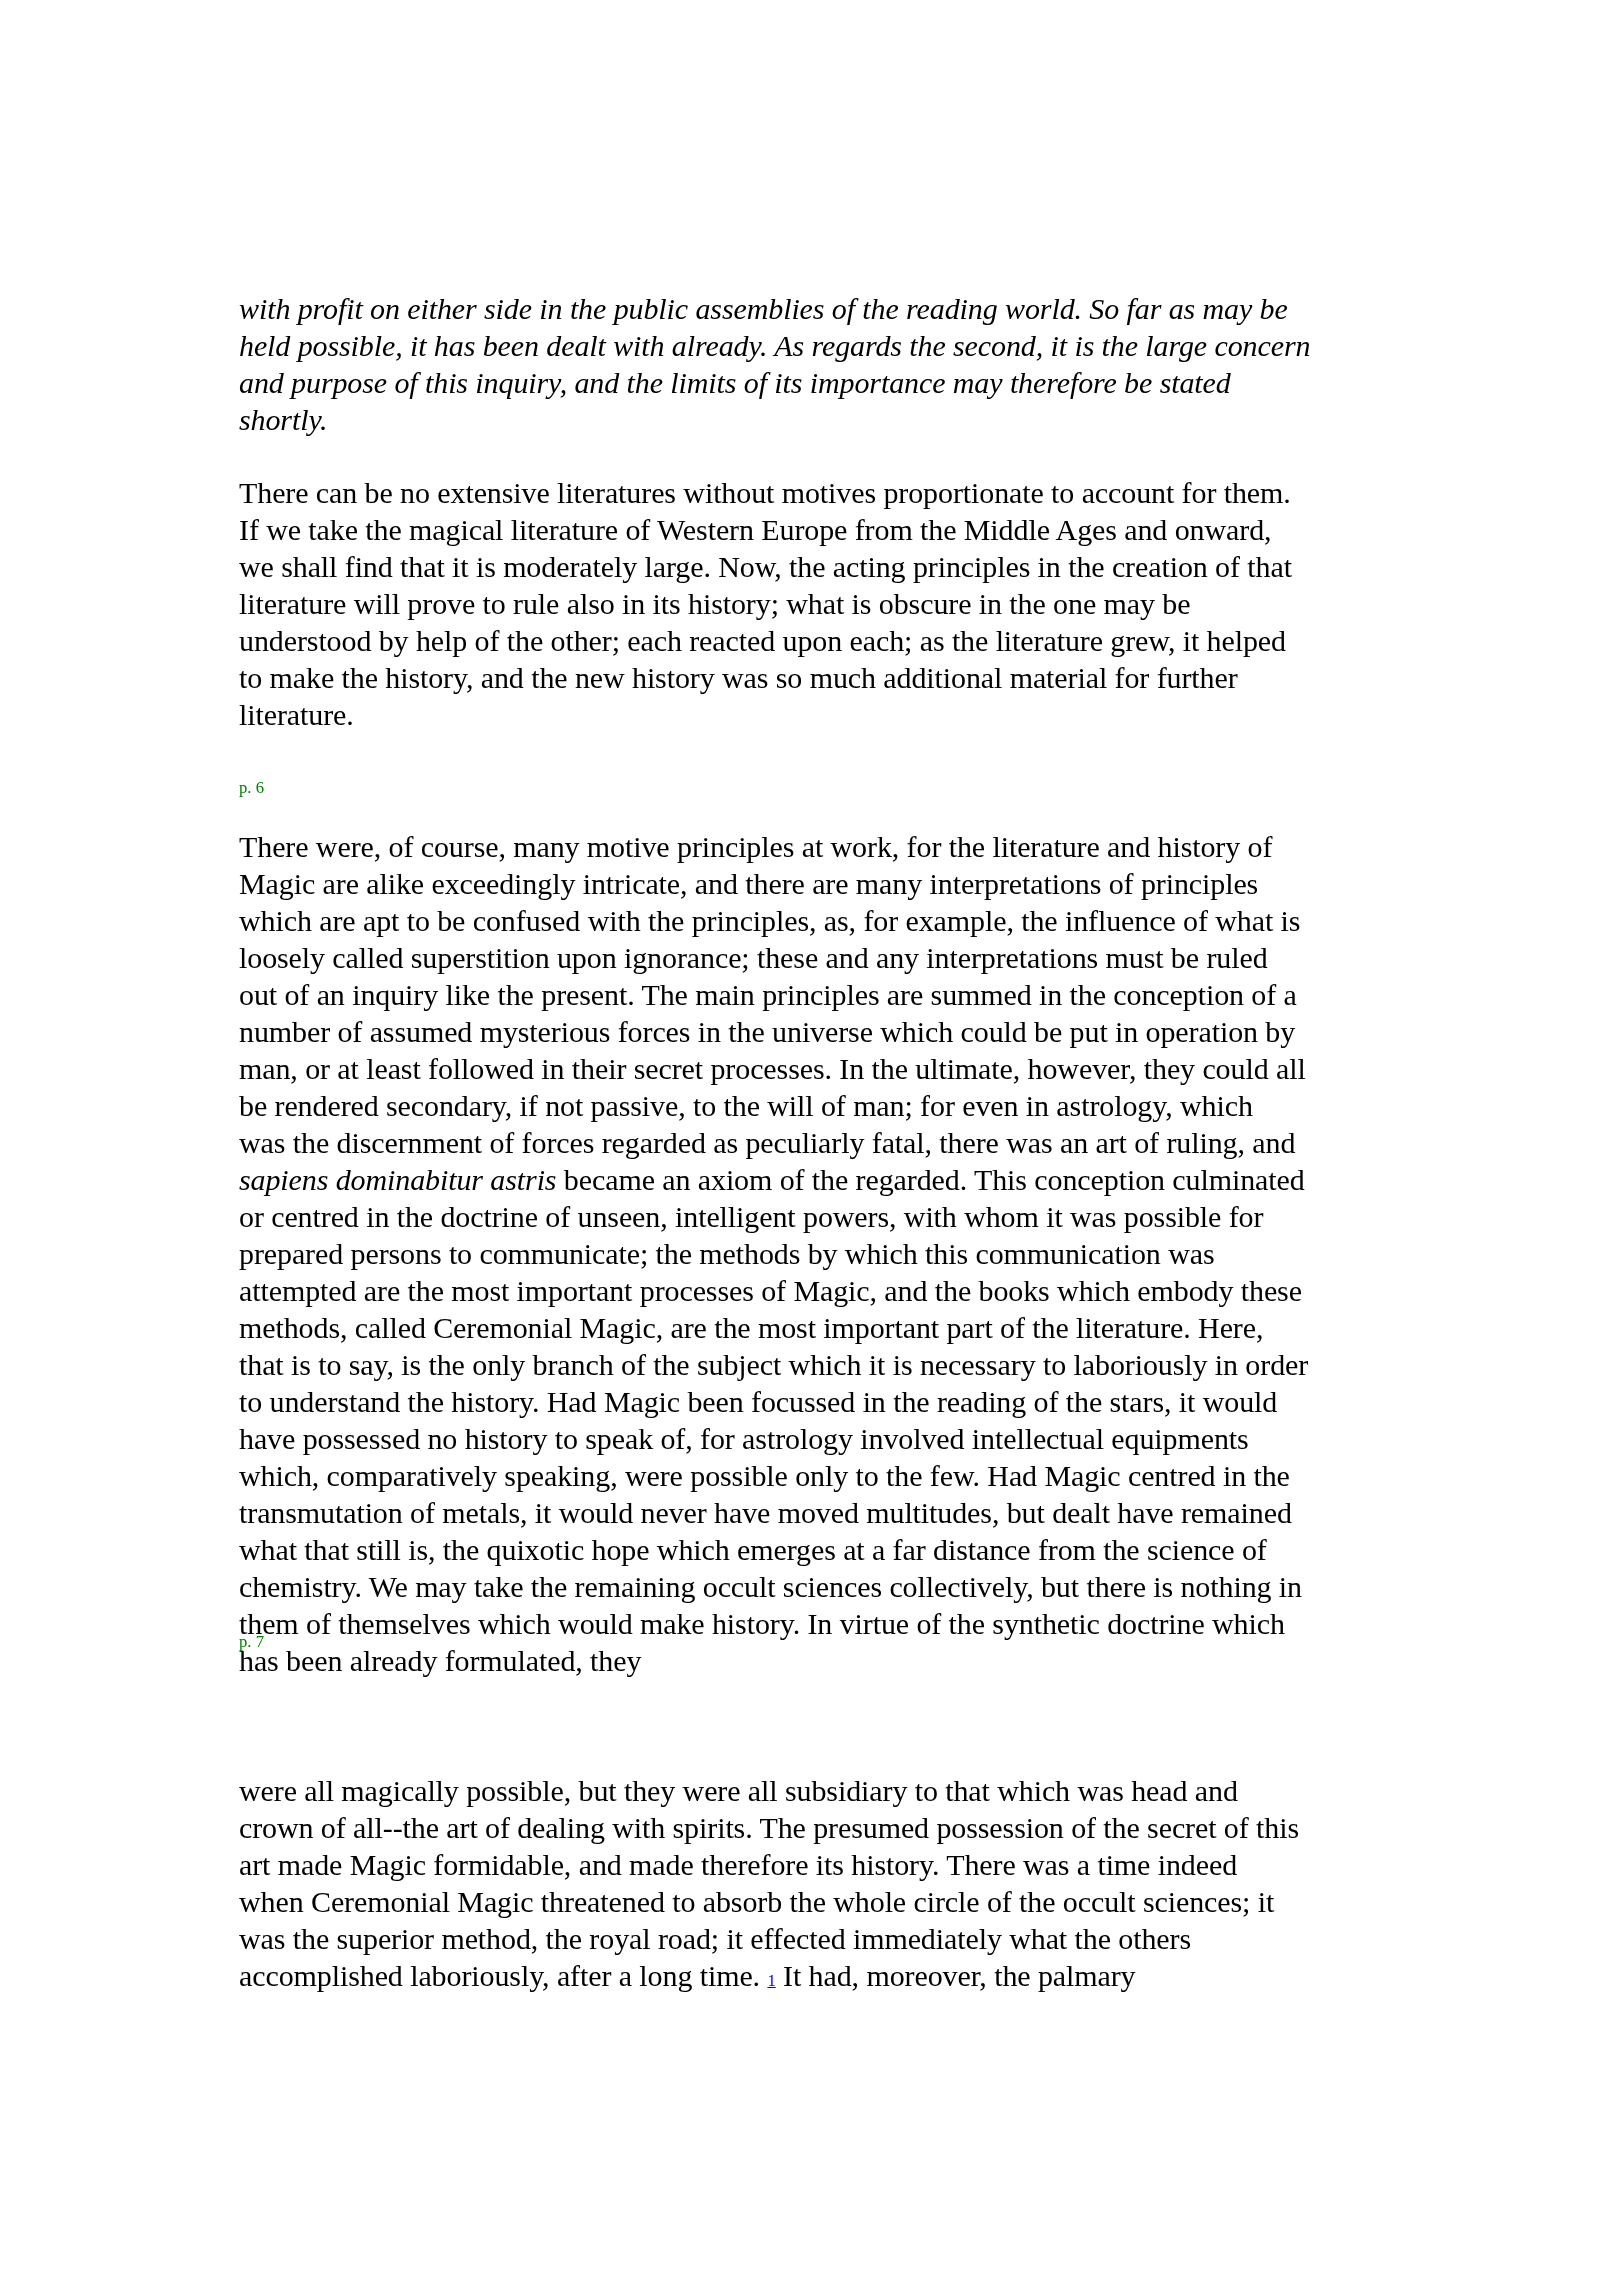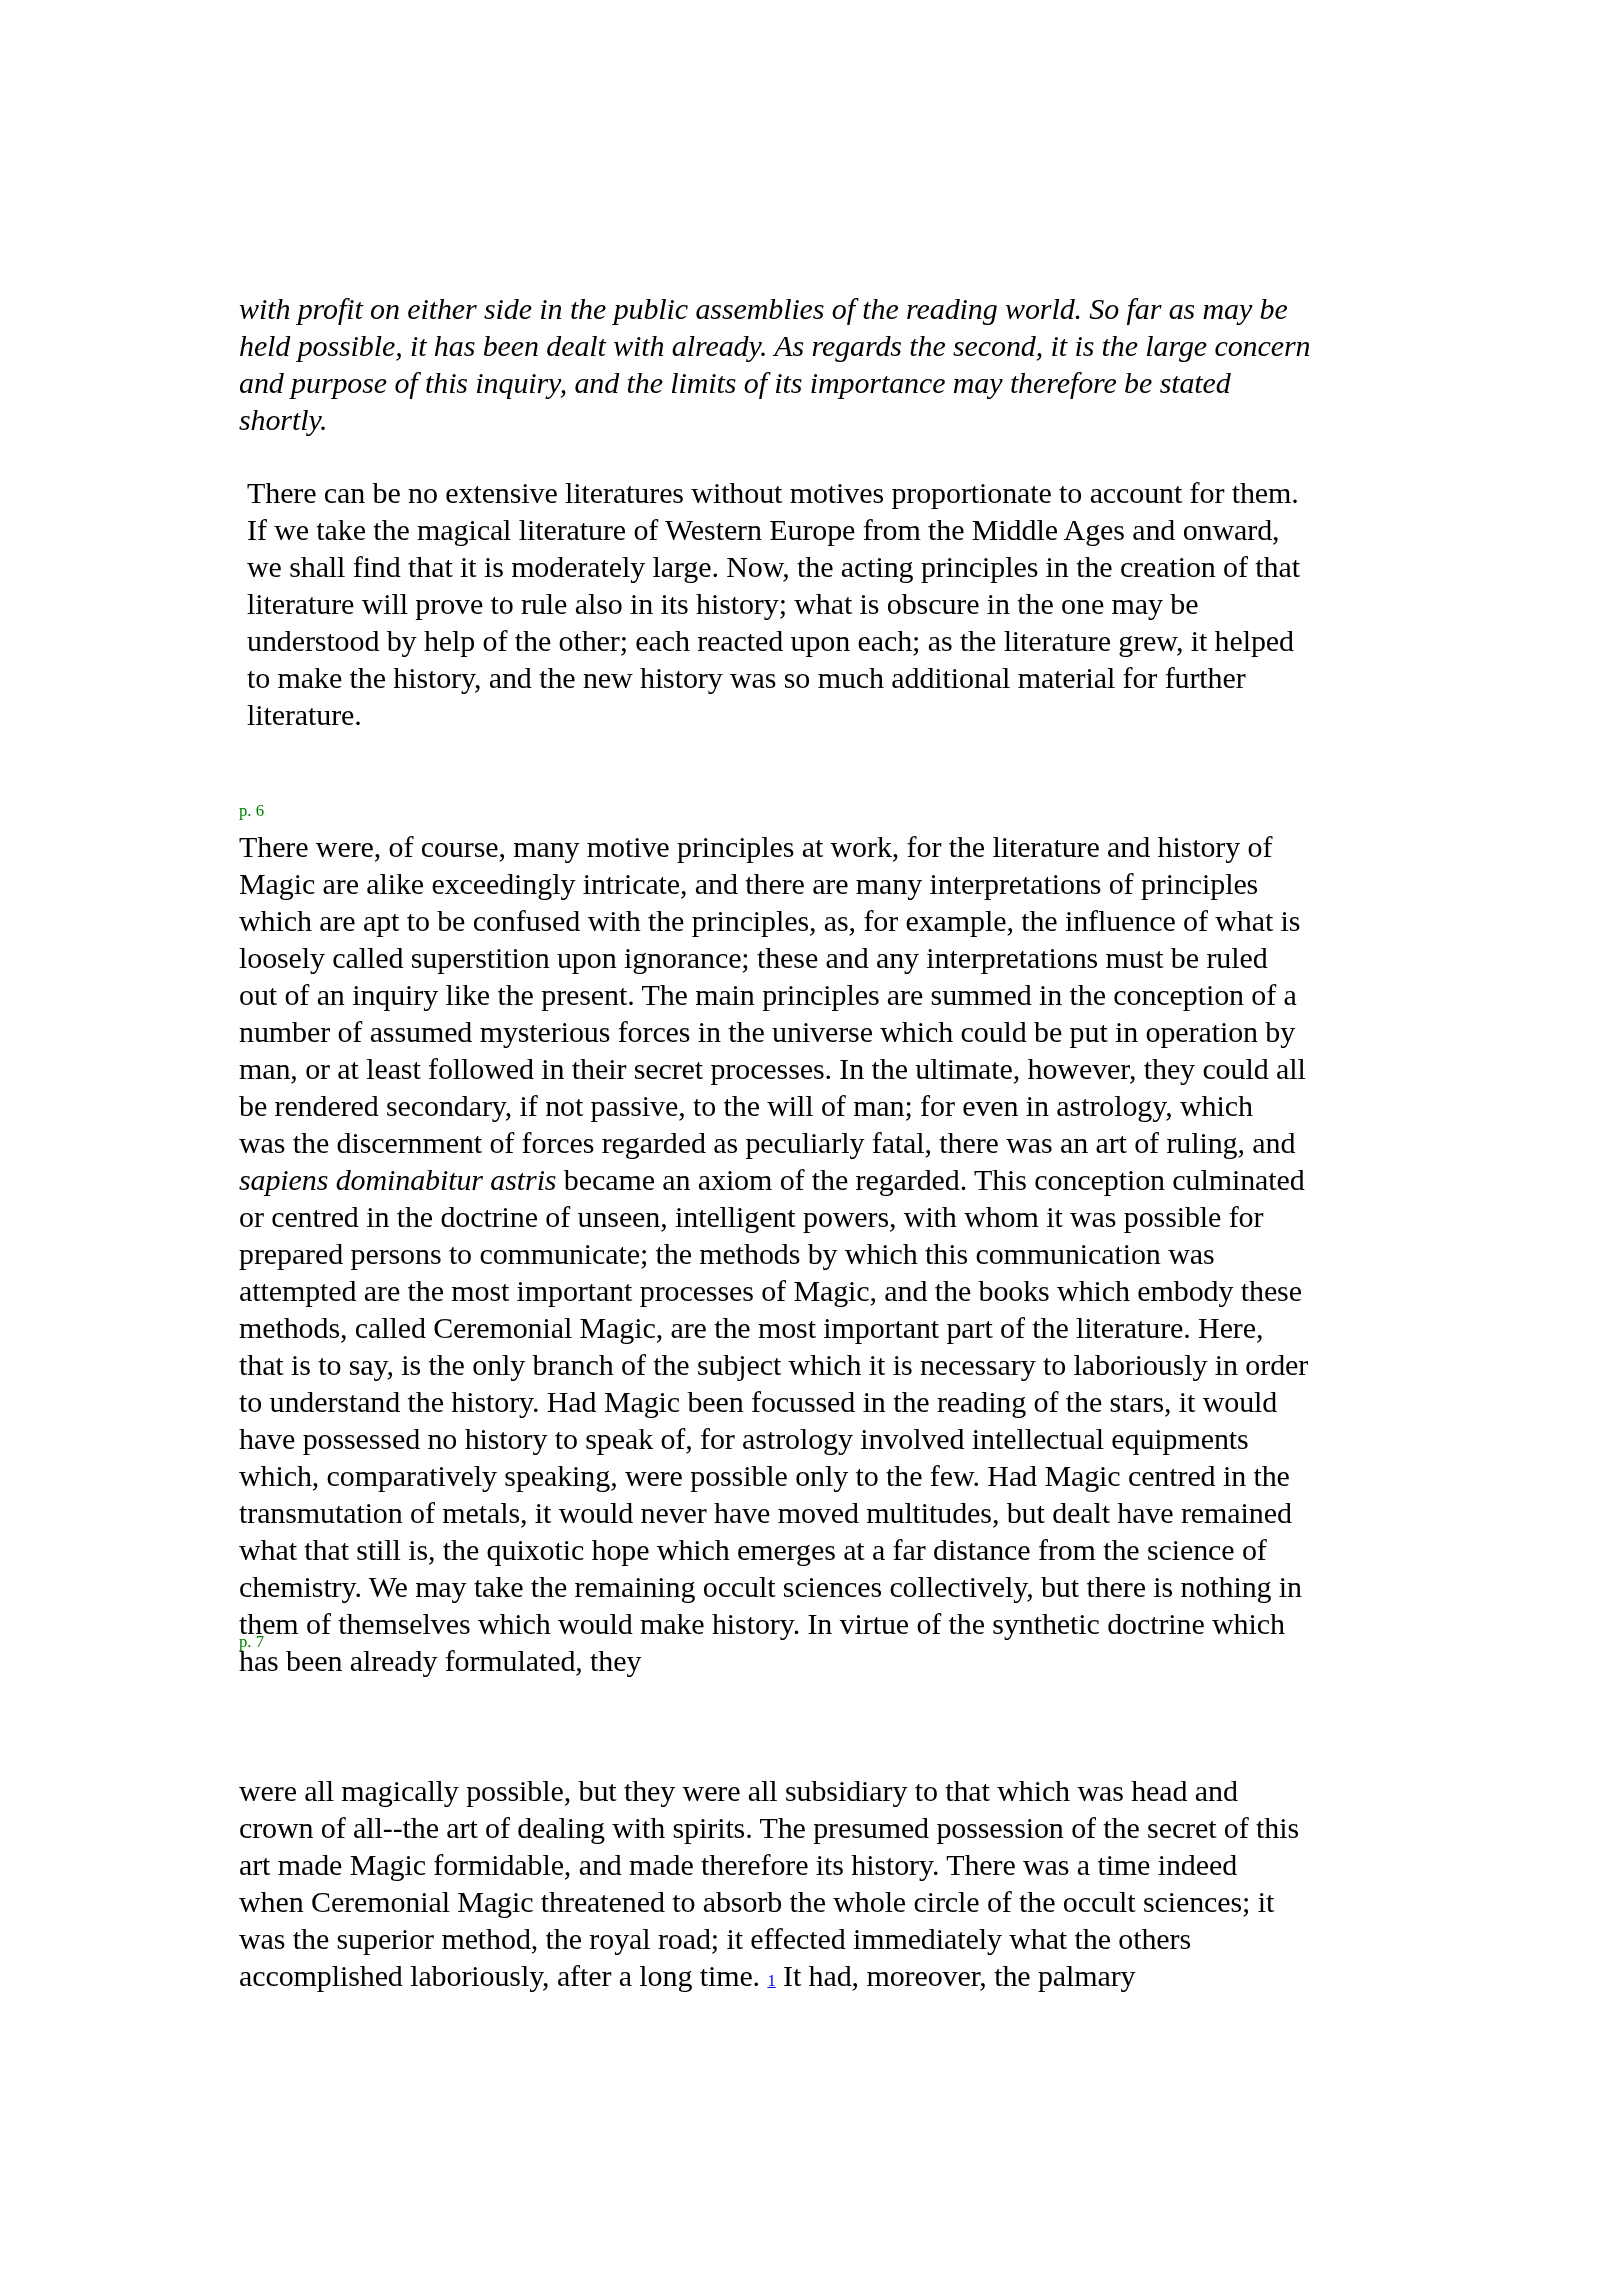--- a/index.html
+++ b/index.html
@@ -41,22 +41,22 @@
   }
   .footnote-link {
     color: #0000ee;
     font-size: 16.7px;
     text-decoration: underline;
     vertical-align: baseline;
     cursor: pointer;
   }
   em { font-style: italic; }
   #para-1 { top: 290px; font-style: italic; }
-  #para-2 { top: 474px; margin-left: 8px; }
-  #pnum-6 { top: 801px; }
+  #para-2 { top: 474px; }
+  #pnum-6 { top: 778px; }
   #para-3 { top: 828px; }
   #pnum-7 { top: 1632px; }
   #para-4 { top: 1772px; }
 </style>
 </head>
 <body>
 
 <div class="page">
 
   <p class="para" id="para-1">

